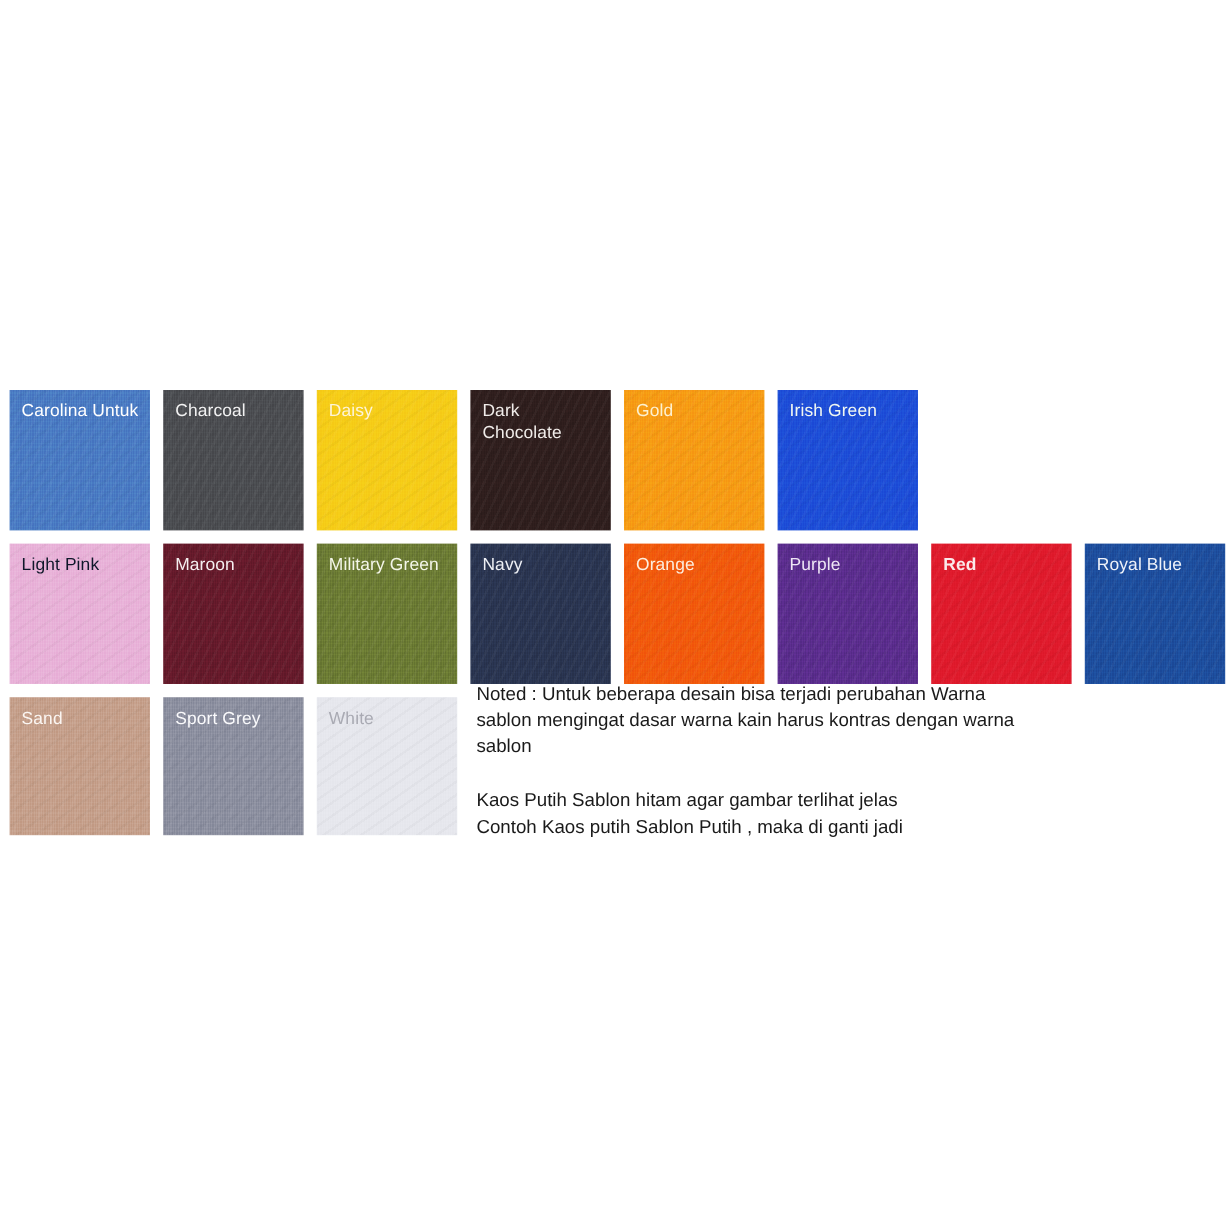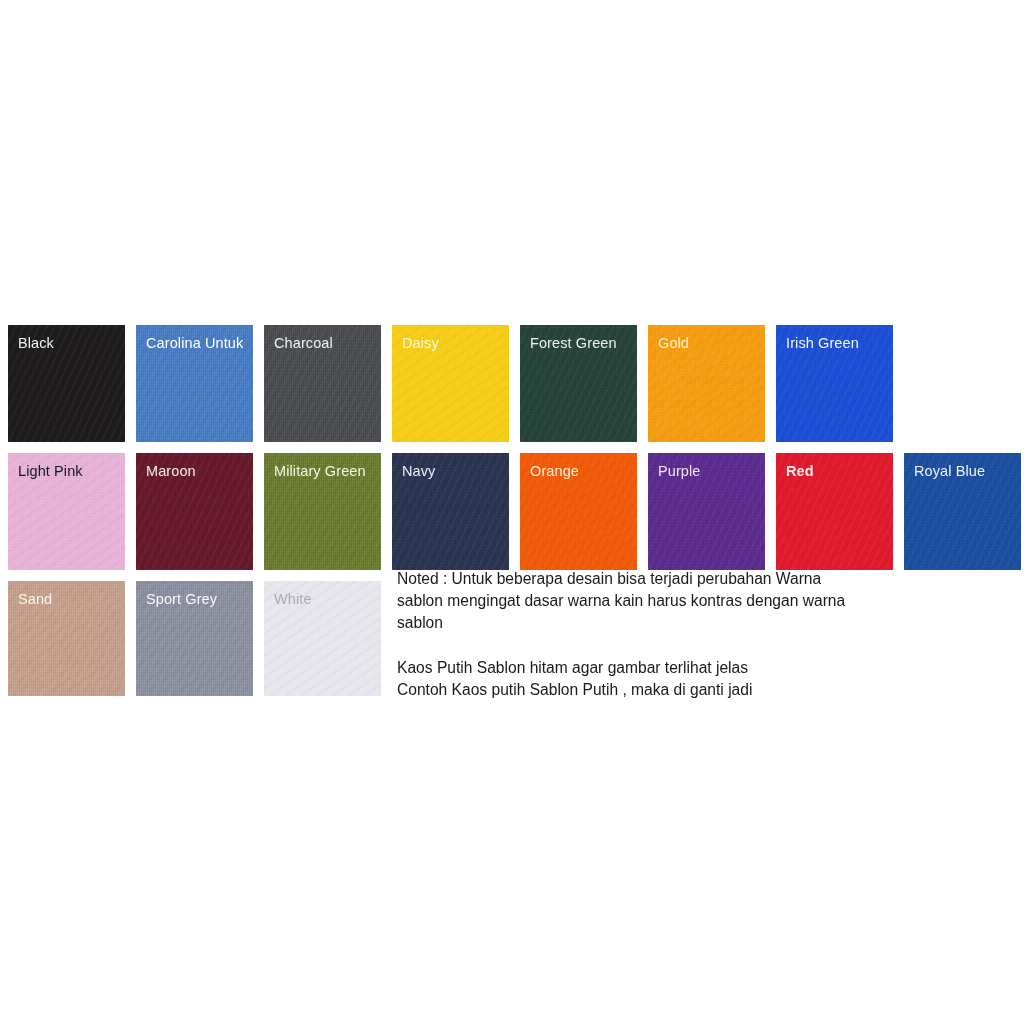--- a/index.html
+++ b/index.html
@@ -112,44 +112,39 @@
   .note-line { display: block; white-space: pre; }
 </style>
 </head>
 <body>
 
 <div id="board">
 
   <div class="swatch-grid">
 
     <div class="swatch-row">
-      <div class="swatch" style="background-color: rgb(29, 27, 27);">
-        <div class="texture"></div>
-        <div class="texture2"></div>
-        <div class="swatch-label" style="color: rgb(242, 242, 242);">Black</div>
-      </div>
       <div class="swatch" style="background-color: rgb(74, 124, 196);">
         <div class="texture"></div>
         <div class="texture2"></div>
         <div class="swatch-label" style="color: rgb(255, 255, 255);">Carolina Untuk</div>
       </div>
       <div class="swatch" style="background-color: rgb(75, 77, 81);">
         <div class="texture"></div>
         <div class="texture2"></div>
         <div class="swatch-label" style="color: rgb(242, 242, 242);">Charcoal</div>
       </div>
       <div class="swatch" style="background-color: rgb(246, 205, 23);">
         <div class="texture"></div>
         <div class="texture2"></div>
         <div class="swatch-label" style="color: rgb(253, 244, 216);">Daisy</div>
       </div>
-      <div class="swatch" style="background-color: rgb(39, 68, 58);">
-        <div class="texture"></div>
-        <div class="texture2"></div>
-        <div class="swatch-label" style="color: rgb(238, 242, 238);">Forest Green</div>
+      <div class="swatch" style="background-color: rgb(47, 30, 29);">
+        <div class="texture"></div>
+        <div class="texture2"></div>
+        <div class="swatch-label" style="color: rgb(240, 236, 233);">Dark Chocolate</div>
       </div>
       <div class="swatch" style="background-color: rgb(247, 156, 19);">
         <div class="texture"></div>
         <div class="texture2"></div>
         <div class="swatch-label" style="color: rgb(253, 240, 207);">Gold</div>
       </div>
       <div class="swatch" style="background-color: #1d4ed8;">
         <div class="texture"></div>
         <div class="texture2"></div>
         <div class="swatch-label" style="color: rgb(240, 247, 241);">Irish Green</div>

